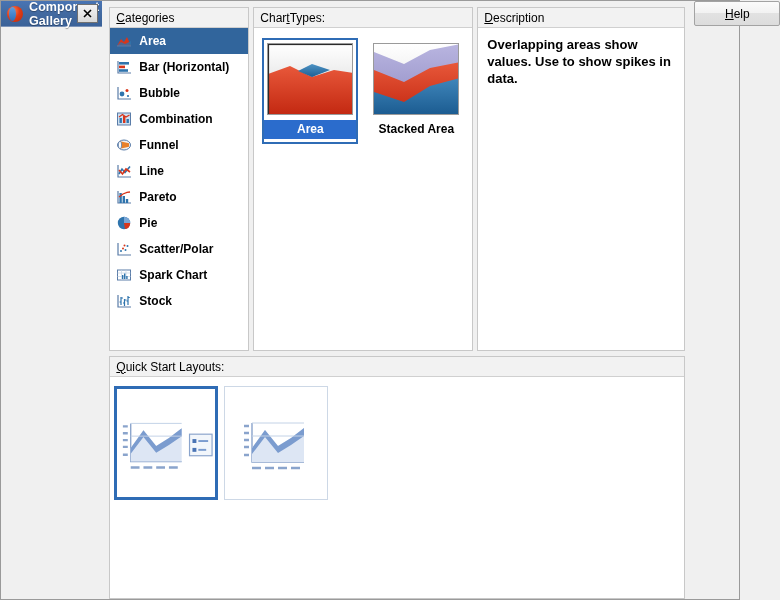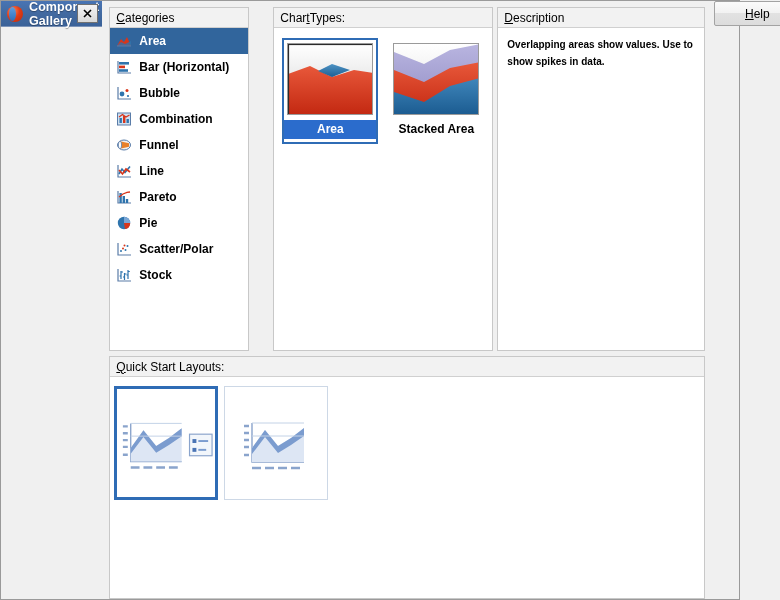--- a/index.html
+++ b/index.html
@@ -113,21 +113,21 @@
     color: #ffffff;
   }
   .cat-icon {
     width: 16px; height: 16px; flex: 0 0 16px;
     position: relative;
     display: block;
   }
   .cat-label { white-space: nowrap; }
 
   
-  .types-panel { flex: 1 1 auto; margin-left: 20px; }
+  .types-panel { flex: 1 1 auto; }
   .types-body { padding: 10px 8px; display: flex; gap: 10px; align-items: flex-start; }
   .type-item {
     width: 96px;
     display: flex; flex-direction: column; align-items: center;
     padding: 3px;
     border: 2px solid transparent;
     cursor: pointer;
   }
   .type-item.selected {
     border: 2px solid #2f6cb5;
@@ -147,21 +147,21 @@
     font-size: 12px;
     padding: 2px 0 3px 0;
   }
   .type-item.selected .type-caption {
     background: #2b6ccc;
     color: #ffffff;
   }
 
   
   .desc-panel { flex: 0 0 208px; }
-  .desc-body { padding: 8px 9px; font-size: 10px; line-height: 17px; }
+  .desc-body { padding: 8px 9px; font-size: 13px; line-height: 17px; }
 
   
   .quick-panel {
     margin-top: 5px;
     flex: 1 1 auto;
     min-height: 0;
   }
   .quick-body { padding: 9px 0 0 4px; display: flex; gap: 6px; align-items: flex-start; }
   .ql-item {
     width: 104px; height: 114px;
@@ -305,20 +305,30 @@
               <div class="cat-item">
                 <span class="cat-icon"><svg xmlns="http://www.w3.org/2000/svg" viewBox="0 0 16 16" width="16" height="16">
                     <path d="M2 2v12h13" stroke="#5a7ca8" fill="none" stroke-width="1.2"></path>
                     <circle cx="5" cy="10" r="1" fill="#2f74ad"></circle>
                     <circle cx="7" cy="7.5" r="1" fill="#d8361b"></circle>
                     <circle cx="9.5" cy="9" r="1" fill="#2f74ad"></circle>
                     <circle cx="11.5" cy="5" r="1" fill="#2f74ad"></circle>
                     <circle cx="8.5" cy="4.5" r="1" fill="#d8361b"></circle>
                   </svg></span>
                 <span class="cat-label">Scatter/Polar</span>
+              </div>
+              <div class="cat-item">
+                <span class="cat-icon"><svg xmlns="http://www.w3.org/2000/svg" viewBox="0 0 16 16" width="16" height="16">
+                    <rect x="1.5" y="3" width="13" height="10" fill="#fff" stroke="#5a7ca8"></rect>
+                    <path d="M1.5 6h13M1.5 9.5h13M5.5 3v10M10 3v10" stroke="#c3d2e4" stroke-width=".7"></path>
+                    <rect x="6" y="8" width="1.4" height="4" fill="#2f74ad"></rect>
+                    <rect x="8" y="6.5" width="1.4" height="5.5" fill="#2f74ad"></rect>
+                    <rect x="10.2" y="9" width="1.4" height="3" fill="#2f74ad"></rect>
+                  </svg></span>
+                <span class="cat-label">Spark Chart</span>
               </div>
               <div class="cat-item">
                 <span class="cat-icon"><svg xmlns="http://www.w3.org/2000/svg" viewBox="0 0 16 16" width="16" height="16">
                     <path d="M2 2v12h13" stroke="#5a7ca8" fill="none" stroke-width="1.2"></path>
                     <path d="M5 4v8M5 5h2M3.5 9h1.5" stroke="#2f74ad" stroke-width="1.2"></path>
                     <path d="M8.5 6v7M8.5 7h2M7 10h1.5" stroke="#2f74ad" stroke-width="1.2"></path>
                     <path d="M12 3v9M12 4.5h1.8M10.5 8h1.5" stroke="#2f74ad" stroke-width="1.2"></path>
                   </svg></span>
                 <span class="cat-label">Stock</span>
               </div>

